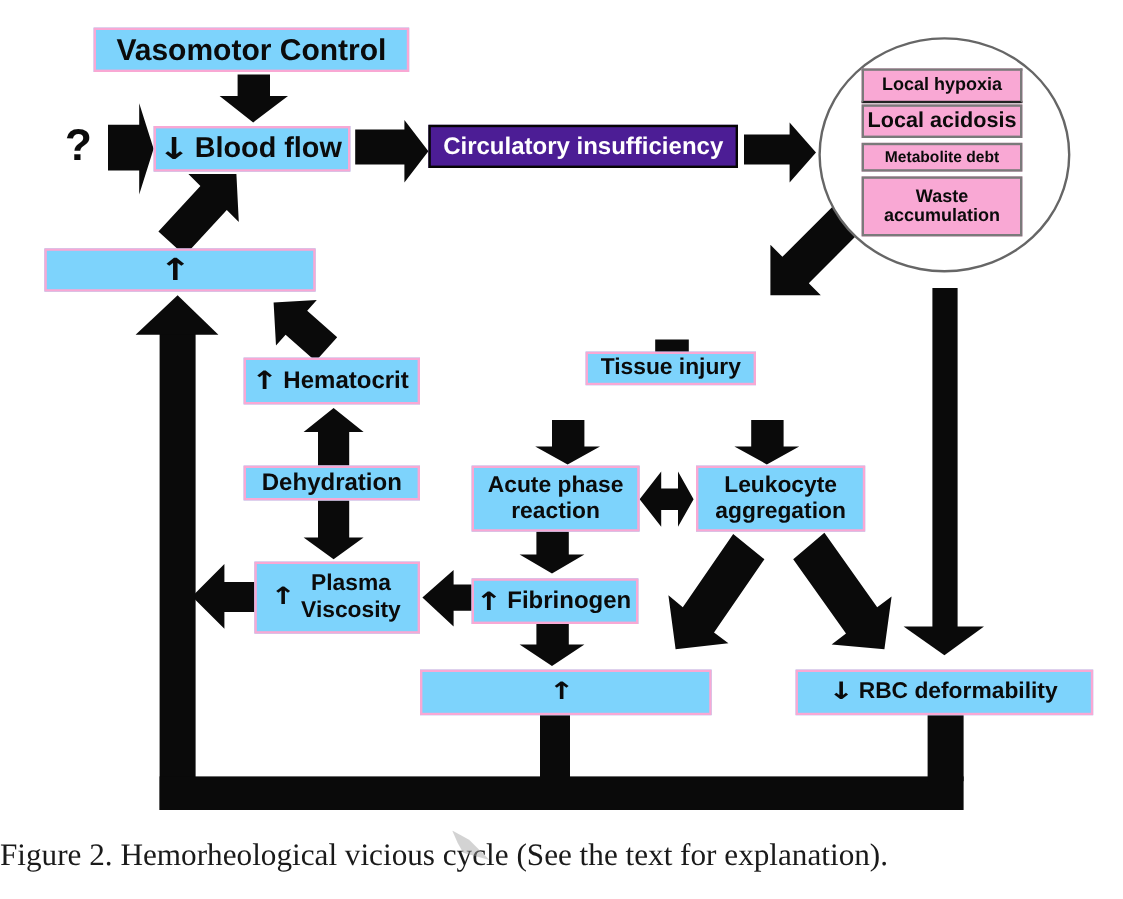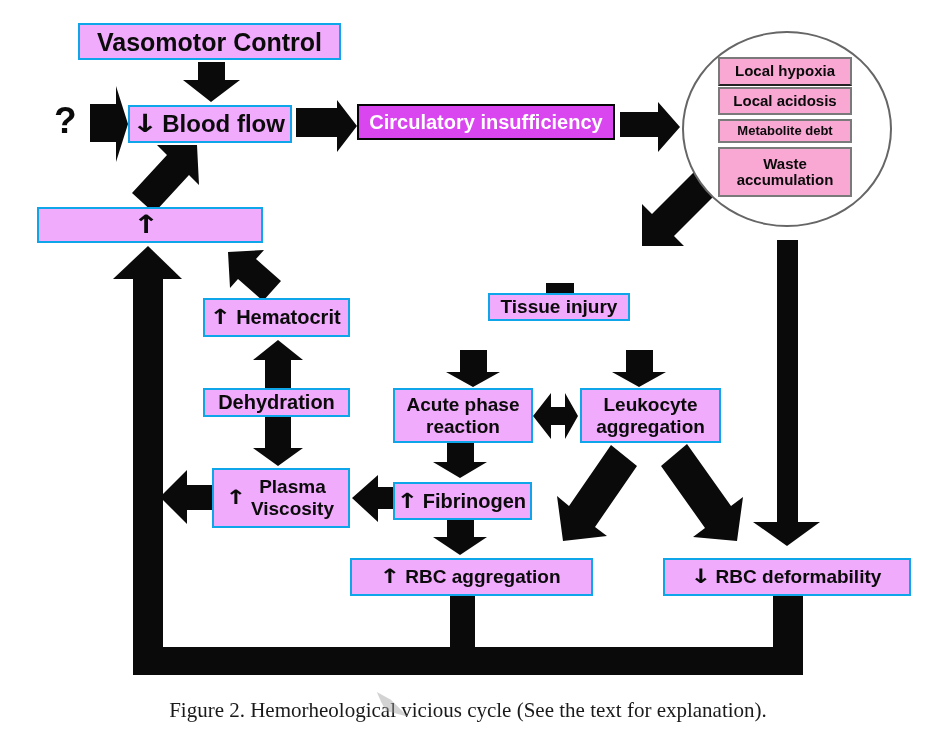--- a/index.html
+++ b/index.html
@@ -1,36 +1,36 @@
 <!DOCTYPE html>
 <html><head>
 <meta charset="utf-8">
 <style>
   html,body{margin:0;padding:0;background:#fff;}
   #stage{position:relative;width:936px;height:749px;background:#ffffff;overflow:hidden;
          font-family:"Liberation Sans","DejaVu Sans",sans-serif;color:#0b0b0b;}
   svg.connectors{position:absolute;left:0;top:0;z-index:1;}
-  .box{position:absolute;z-index:2;background:#f0abfc;border:2px solid #0ea5e9;
+  .box{position:absolute;z-index:2;background:#7dd3fc;border:2px solid #f9a8d4;
        display:flex;align-items:center;justify-content:center;text-align:center;
        font-weight:bold;white-space:nowrap;box-sizing:border-box;line-height:1.12;}
   .box-lg{font-size:25px;}
   .box-md{font-size:20px;}
   .box-sm{font-size:19px;}
-  .inv{background:#d946ef;color:#ffffff;border:2px solid #050505;font-size:20px;}
+  .inv{background:#4c1d95;color:#ffffff;border:2px solid #050505;font-size:20px;}
   .glyph{display:inline-block;font-family:"DejaVu Sans",sans-serif;font-weight:900;
          transform:scale(1.35,1.05);margin-right:7px;}
   .twoline{white-space:normal;line-height:1.15;}
   .circle{position:absolute;z-index:2;border:2px solid #666;border-radius:50%;
           left:682px;top:31px;width:206px;height:192px;background:#fff;}
   .cbox{position:absolute;z-index:3;background:#f9a8d4;border:2px solid #7a7a7a;
         display:flex;align-items:center;justify-content:center;text-align:center;
         font-weight:bold;box-sizing:border-box;line-height:1.1;}
   .qmark{position:absolute;z-index:2;font-size:37px;font-weight:bold;}
-  .caption{position:absolute;z-index:2;left:0;top:698px;width:936px;text-align:center;
-           font-family:"Liberation Serif","DejaVu Serif",serif;font-size:21px;color:#1a1a1a;}
+  .caption{position:absolute;z-index:2;left:0;top:698px;width:936px;text-align:left;
+           font-family:"Liberation Serif","DejaVu Serif",serif;font-size:26px;color:#1a1a1a;}
   .cursor-artifact{position:absolute;z-index:4;left:370px;top:692px;width:38px;height:26px;
            background:#9d9d9d;opacity:.45;pointer-events:none;
            clip-path:polygon(18% 0%,55% 30%,100% 95%,42% 72%,30% 40%);}
 </style>
 </head>
 <body>
 
 <div id="stage">
 
   <svg class="connectors" width="936" height="749" viewBox="0 0 936 749">
@@ -114,33 +114,32 @@
     <span class="twoline"><span>Leukocyte</span><br><span>aggregation</span></span>
   </div>
 
   <div class="box box-md" style="left:393px;top:482px;width:139px;height:38px;">
     <span class="glyph">↑</span>
     <span>Fibrinogen</span>
   </div>
 
   <div class="box box-sm" style="left:350px;top:558px;width:243px;height:38px;">
     <span class="glyph">↑</span>
-    <span>RBC aggregation</span>
   </div>
 
   <div class="box box-sm" style="left:663px;top:558px;width:248px;height:38px;">
     <span class="glyph">↓</span>
     <span>RBC deformability</span>
   </div>
 
   <div class="circle"></div>
   <div class="cbox" style="left:718px;top:57px;width:134px;height:29px;font-size:15px;border-bottom:2px solid #222;">
     <span>Local hypoxia</span>
   </div>
-  <div class="cbox" style="left:718px;top:87px;width:134px;height:28px;font-size:15px;">
+  <div class="cbox" style="left:718px;top:87px;width:134px;height:28px;font-size:18px;">
     <span>Local acidosis</span>
   </div>
   <div class="cbox" style="left:718px;top:119px;width:134px;height:24px;font-size:13px;">
     <span>Metabolite debt</span>
   </div>
   <div class="cbox" style="left:718px;top:147px;width:134px;height:50px;font-size:15px;">
     <span style="white-space:normal;width:110px;display:inline-block;">Waste accumulation</span>
   </div>
 
   <div class="caption">Figure 2. Hemorheological vicious cycle (See the text for explanation).</div>

